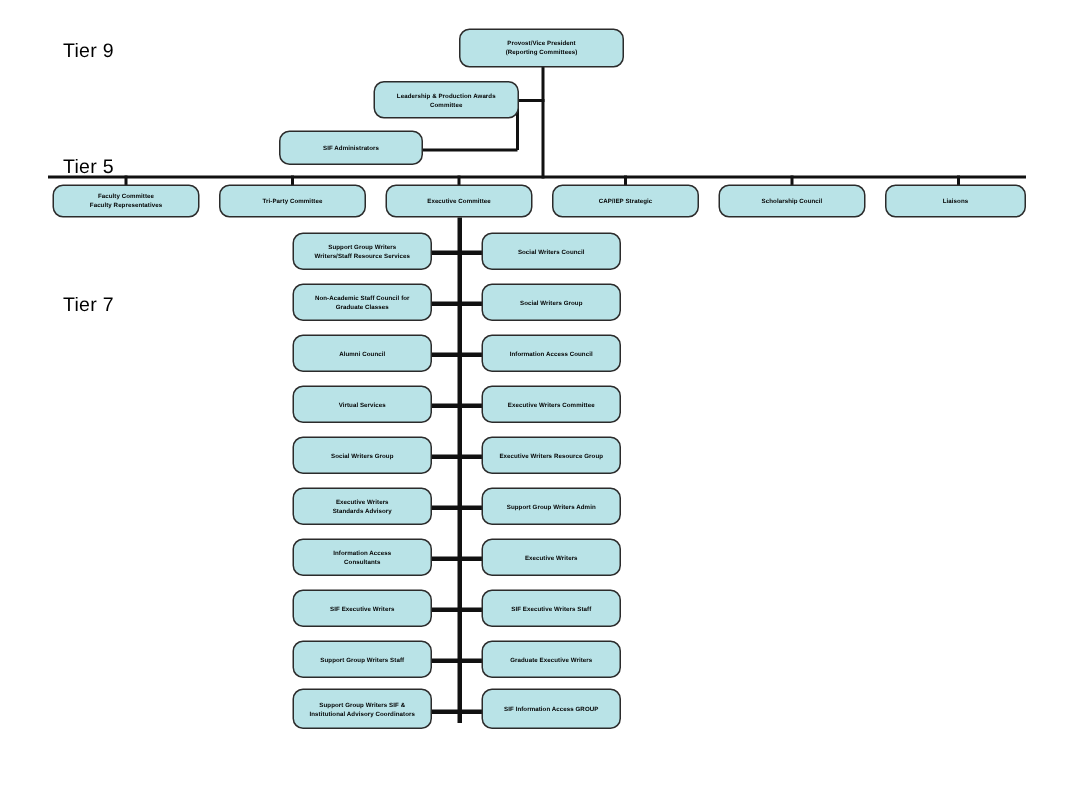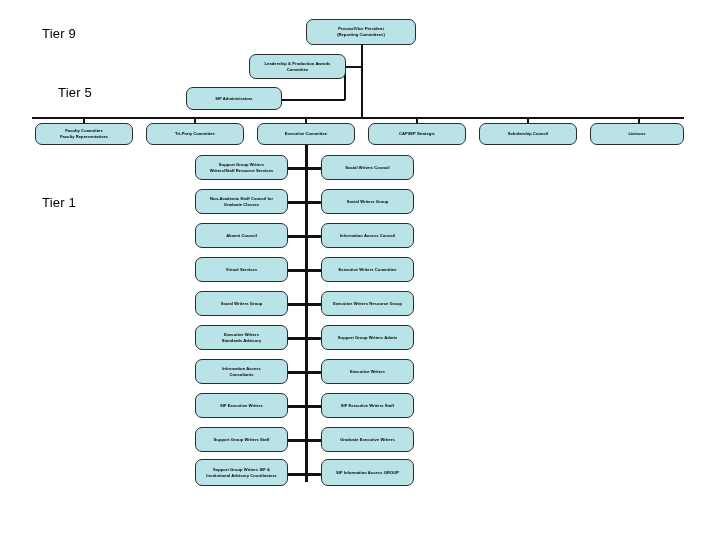--- a/index.html
+++ b/index.html
@@ -65,22 +65,22 @@
   .conn.spine { width: 3px; background: #111111; }
   .conn.stub { height: 3px; background: #111111; }
   .conn.bus { height: 2px; background: #111111; }
 </style>
 </head>
 <body>
 
 <div id="canvas">
 
   <div class="tier-label" style="left:42px; top:26px;">Tier 9</div>
-  <div class="tier-label" style="left:42px; top:85px;margin-left:16px;">Tier 5</div>
-  <div class="tier-label" style="left:42px; top:195px;">Tier 1</div>
+  <div class="tier-label" style="left:42px; top:103px;">Tier 5</div>
+  <div class="tier-label" style="left:42px; top:195px;">Tier 7</div>
 
   <div class="conn v" style="left:361px; top:44px; height:75px;"></div>
 
   <div class="conn h" style="left:345px; top:66px; width:18px;"></div>
 
   <div class="conn v" style="left:344px; top:66px; height:34px;"></div>
 
   <div class="conn h" style="left:282px; top:99px; width:63px;"></div>
 
   <div class="node" style="left:306px; top:19px; width:110px; height:26px;">

